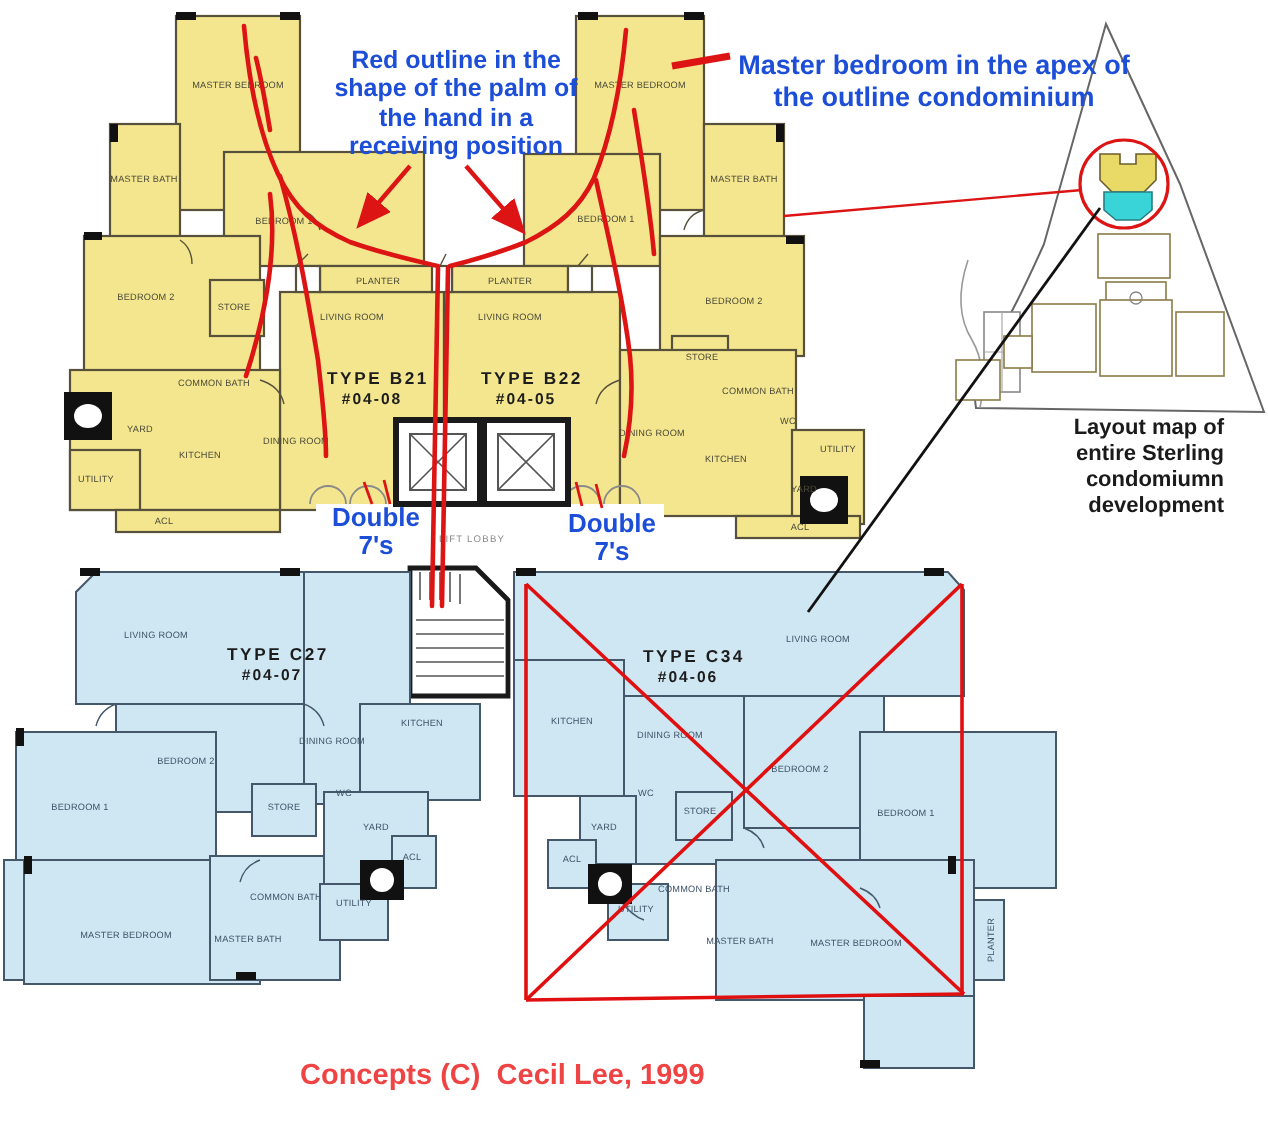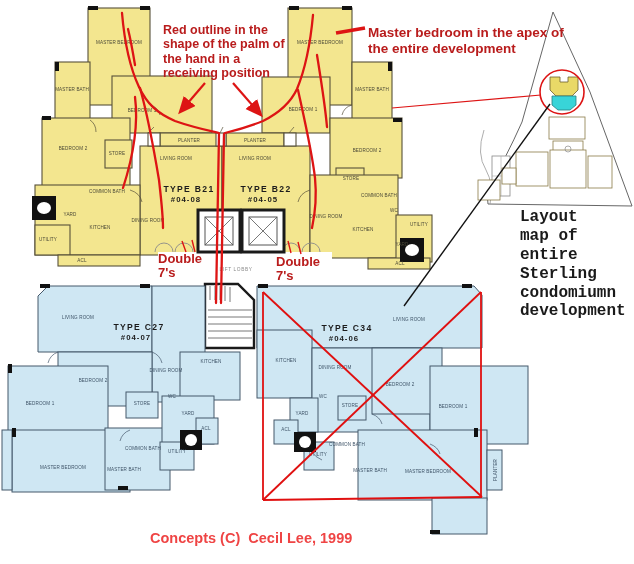--- a/index.html
+++ b/index.html
@@ -12,27 +12,27 @@
   .rl{font-size:4.6px;fill:#4c4a38;text-anchor:middle;letter-spacing:.12px;}
   .brl{font-size:4.6px;fill:#3f5468;text-anchor:middle;letter-spacing:.12px;}
   .tl{font-size:8.6px;font-weight:bold;fill:#1c1c1c;text-anchor:middle;letter-spacing:1.3px;}
   .tn{font-size:7.8px;font-weight:bold;fill:#1c1c1c;text-anchor:middle;letter-spacing:1px;}
   .ll{font-size:4.8px;fill:#8a8a8a;text-anchor:middle;letter-spacing:.6px;}
   .wall{stroke:#57503a;stroke-width:.7;fill:none;}
   .bwall{stroke:#45586b;stroke-width:.7;fill:none;}
   .cm{fill:#111;}
   .red{stroke:#dd1414;fill:none;}
   
-  .note{position:absolute;color:#b91c1c;font-weight:bold;line-height:1.15;}
+  .note{position:absolute;color:#1d4ed8;font-weight:bold;text-align:center;line-height:1.15;}
   .palm{left:163px;top:23px;width:130px;font-size:12.5px;}
   .apex{left:368px;top:25px;width:198px;font-size:13.5px;}
   .d7l{left:158px;top:252px;width:60px;font-size:13px;line-height:1.05;}
   .d7r{left:276px;top:255px;width:60px;font-size:13px;line-height:1.05;}
   .mapcap{position:absolute;left:520px;top:208px;width:92px;color:#1a1a1a;font-weight:bold;
-          text-align:left;font-size:16px;line-height:1.18;font-family:Liberation Mono, monospace;}
+          text-align:right;font-size:11px;line-height:1.18;}
   .copy{position:absolute;left:150px;top:530px;color:#ef4444;font-weight:bold;
         font-size:14.5px;white-space:pre;}
 </style>
 </head>
 <body>
 
 <div class="canvas">
 <svg width="634" height="564" viewBox="0 0 634 564">
   <defs>
     <marker id="arr" orient="auto" markerWidth="9" markerHeight="8" refX="6" refY="3.5">
@@ -272,18 +272,18 @@
   <g stroke="#e01010" stroke-width="1.8">
     <line x1="263" y1="292" x2="263" y2="500"></line>
     <line x1="481" y1="292" x2="481" y2="497"></line>
     <line x1="263" y1="500" x2="482" y2="497"></line>
     <line x1="263" y1="292" x2="482" y2="497"></line>
     <line x1="263" y1="500" x2="481" y2="292"></line>
   </g>
 </svg>
 
 <div class="note palm">Red outline in the shape of the palm of the hand in a receiving position</div>
-<div class="note apex">Master bedroom in the apex of the entire development</div>
+<div class="note apex">Master bedroom in the apex of the outline condominium</div>
 <div class="note d7l">Double 7's</div>
 <div class="note d7r">Double 7's</div>
 <div class="mapcap">Layout map of entire Sterling condomiumn development</div>
 <div class="copy">Concepts (C)  Cecil Lee, 1999</div>
 </div>
 
 </body></html>

